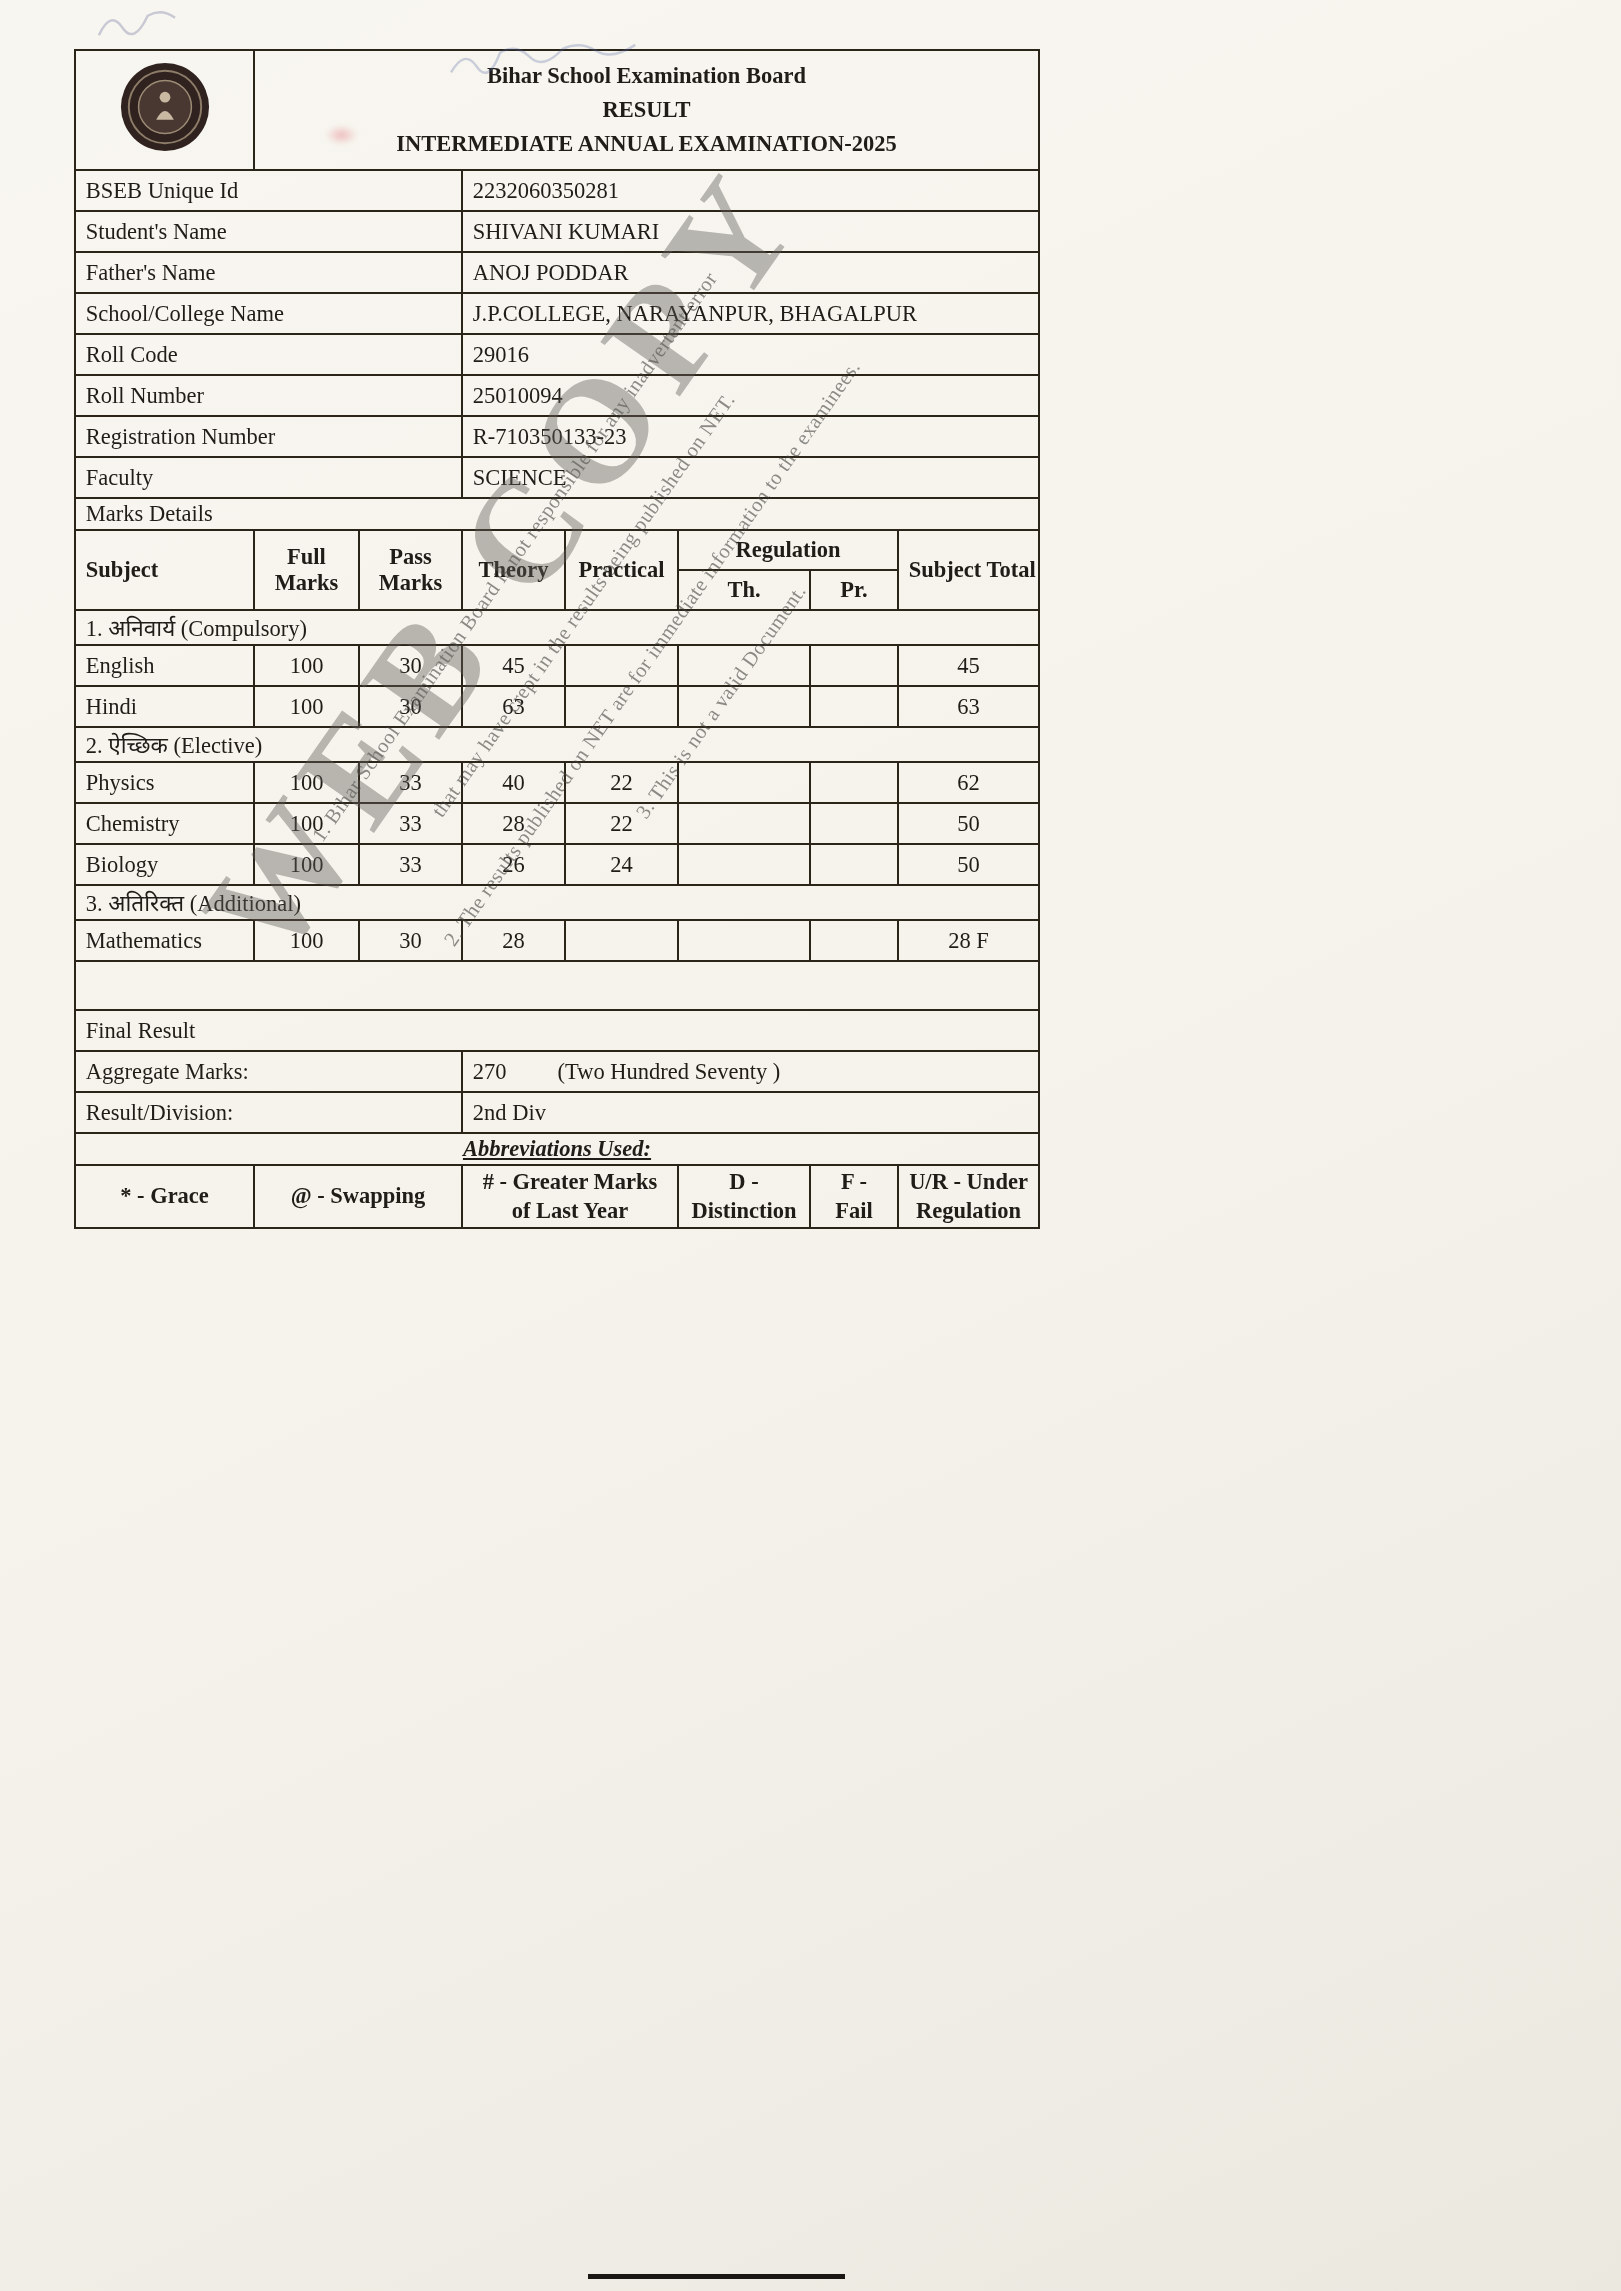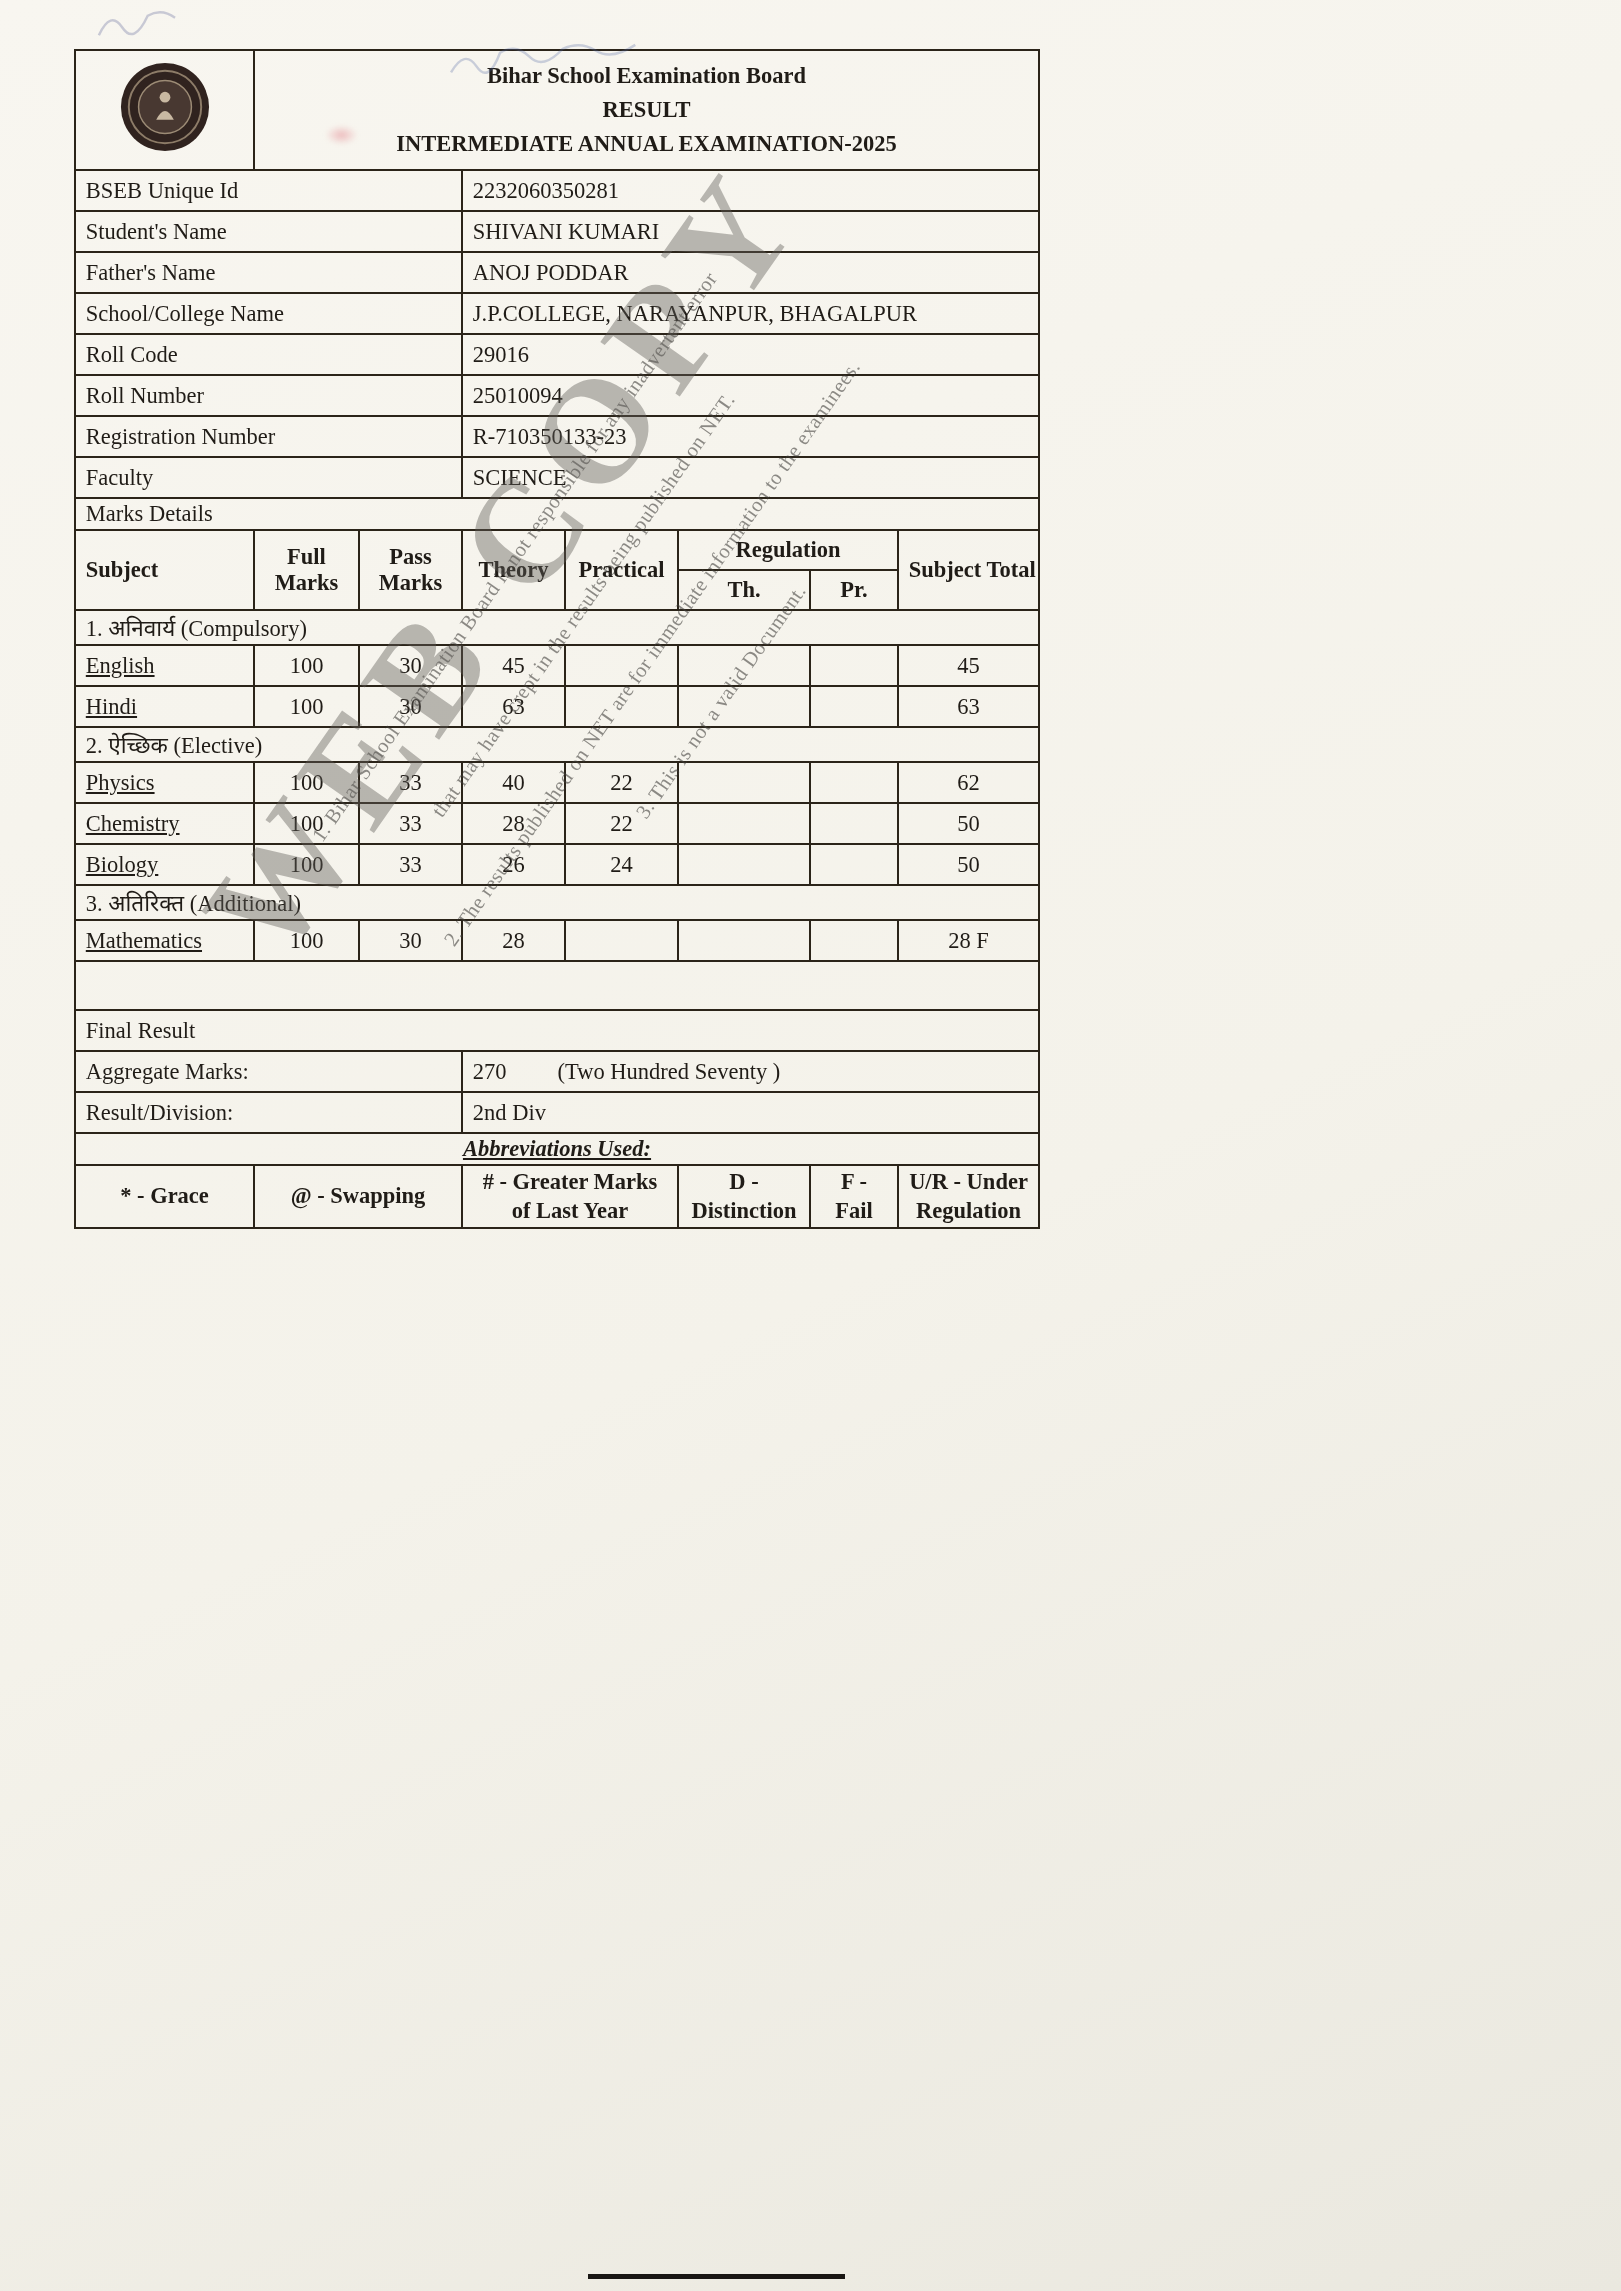--- a/index.html
+++ b/index.html
@@ -24,21 +24,21 @@
   .h35 td{height:34px;}
   .h50 td{height:49px;}
   .h64 td{height:63px;}
   .title-cell{text-align:center;font-weight:bold;font-size:23.5px;line-height:1.5;}
   .logo-cell{text-align:center;vertical-align:middle;}
   .th{font-weight:bold;}
   .th-total{padding:2px 2px;white-space:nowrap;text-align:center;}
   .abbr-title{text-align:center;font-weight:bold;text-decoration:underline;font-style:italic;}
   .abbr-cell{font-weight:bold;text-align:center;font-size:21.6px;line-height:1.25;}
   .agg-words{margin-left:51px;}
-  .subj-cell{padding-left:11.8px;text-decoration:underline;}
+  .subj-cell{padding-left:11.8px;}
 
   
   .wm-main{
     position:absolute;left:59px;top:510px;width:843px;z-index:5;
     transform:rotate(-55deg);text-align:center;pointer-events:none;
     font-family:"Liberation Serif",serif;font-weight:bold;
     font-size:147px;letter-spacing:15.7px;color:rgba(96,93,88,0.42);
     white-space:nowrap;
   }
   .wm-lines{

